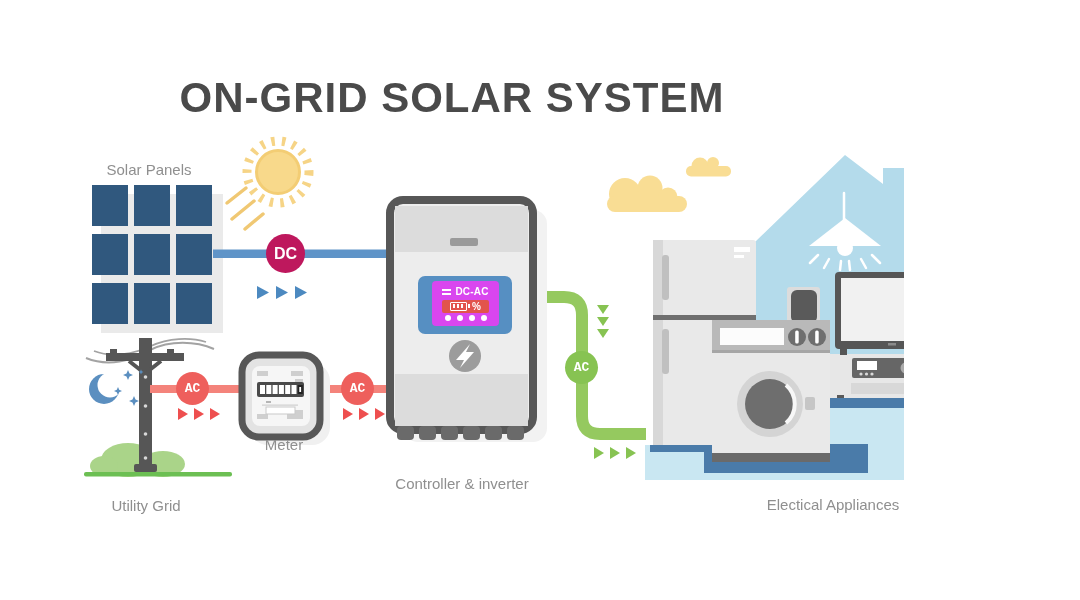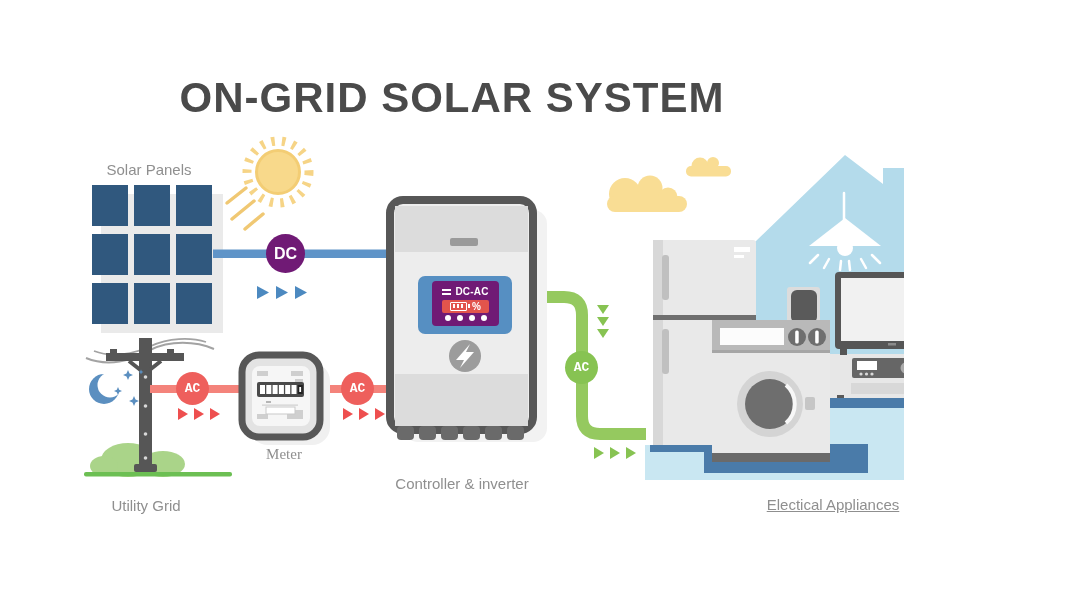--- a/index.html
+++ b/index.html
@@ -3,32 +3,32 @@
 <meta charset="utf-8">
 <style>
   html,body{margin:0;padding:0;background:#fff;}
   .stage{position:relative;width:904px;height:600px;background:#ffffff;overflow:hidden;
          font-family:"Liberation Sans",sans-serif;}
   .stage svg{position:absolute;left:0;top:0;}
   .title{position:absolute;left:0;right:0;top:74px;text-align:center;
          font-size:42px;font-weight:700;letter-spacing:1px;color:#4a4a4a;}
   .lbl{position:absolute;color:#8f8f8f;font-size:15px;white-space:nowrap;transform:translateX(-50%);}
   .lbl-solar{left:149px;top:161px;text-align:right;}
-  .lbl-meter{left:284px;top:446px;font-family:Liberation Serif, serif;}
+  .lbl-meter{left:284px;top:436px;}
   .lbl-grid{left:146px;top:497px;}
   .lbl-ctrl{left:462px;top:451px;margin-top:24px;}
-  .lbl-app{left:833px;top:496px;text-decoration:underline;}
+  .lbl-app{left:833px;top:496px;}
   .badge{position:absolute;border-radius:50%;color:#fff;font-weight:700;
          display:flex;align-items:center;justify-content:center;}
-  .badge-dc{left:266px;top:234px;width:39px;height:39px;background:#701a75;font-size:16px;}
+  .badge-dc{left:266px;top:234px;width:39px;height:39px;background:#be185d;font-size:16px;}
   .badge-ac{width:33px;height:33px;font-size:13px;background:#ee5f5c;font-family:Liberation Mono, monospace;}
   .badge-ac1{left:176px;top:372px;}
   .badge-ac2{left:341px;top:372px;}
   .badge-ac3{left:565px;top:351px;background:#87c352;}
-  .display{position:absolute;left:432px;top:281px;width:67px;height:45px;background:#701a75;
+  .display{position:absolute;left:432px;top:281px;width:67px;height:45px;background:#d946ef;
            border-radius:4px;display:flex;flex-direction:column;align-items:center;
            justify-content:space-evenly;padding:3px 0;box-sizing:border-box;}
   .disp-row1{display:flex;align-items:center;gap:4px;}
   .menu-ic{display:flex;flex-direction:column;gap:2px;}
   .menu-ic i{display:block;width:9px;height:2px;background:#fff;}
   .disp-mode{color:#fff;font-size:10px;font-weight:700;letter-spacing:.2px;}
   .disp-batt-row{width:47px;height:13px;background:#e2544c;border-radius:2px;
                  display:flex;align-items:center;justify-content:center;gap:5px;}
   .batt{position:relative;width:17px;height:9px;border:1.5px solid #fff;border-radius:1px;
         display:flex;gap:1.5px;padding:1.5px;box-sizing:border-box;}

